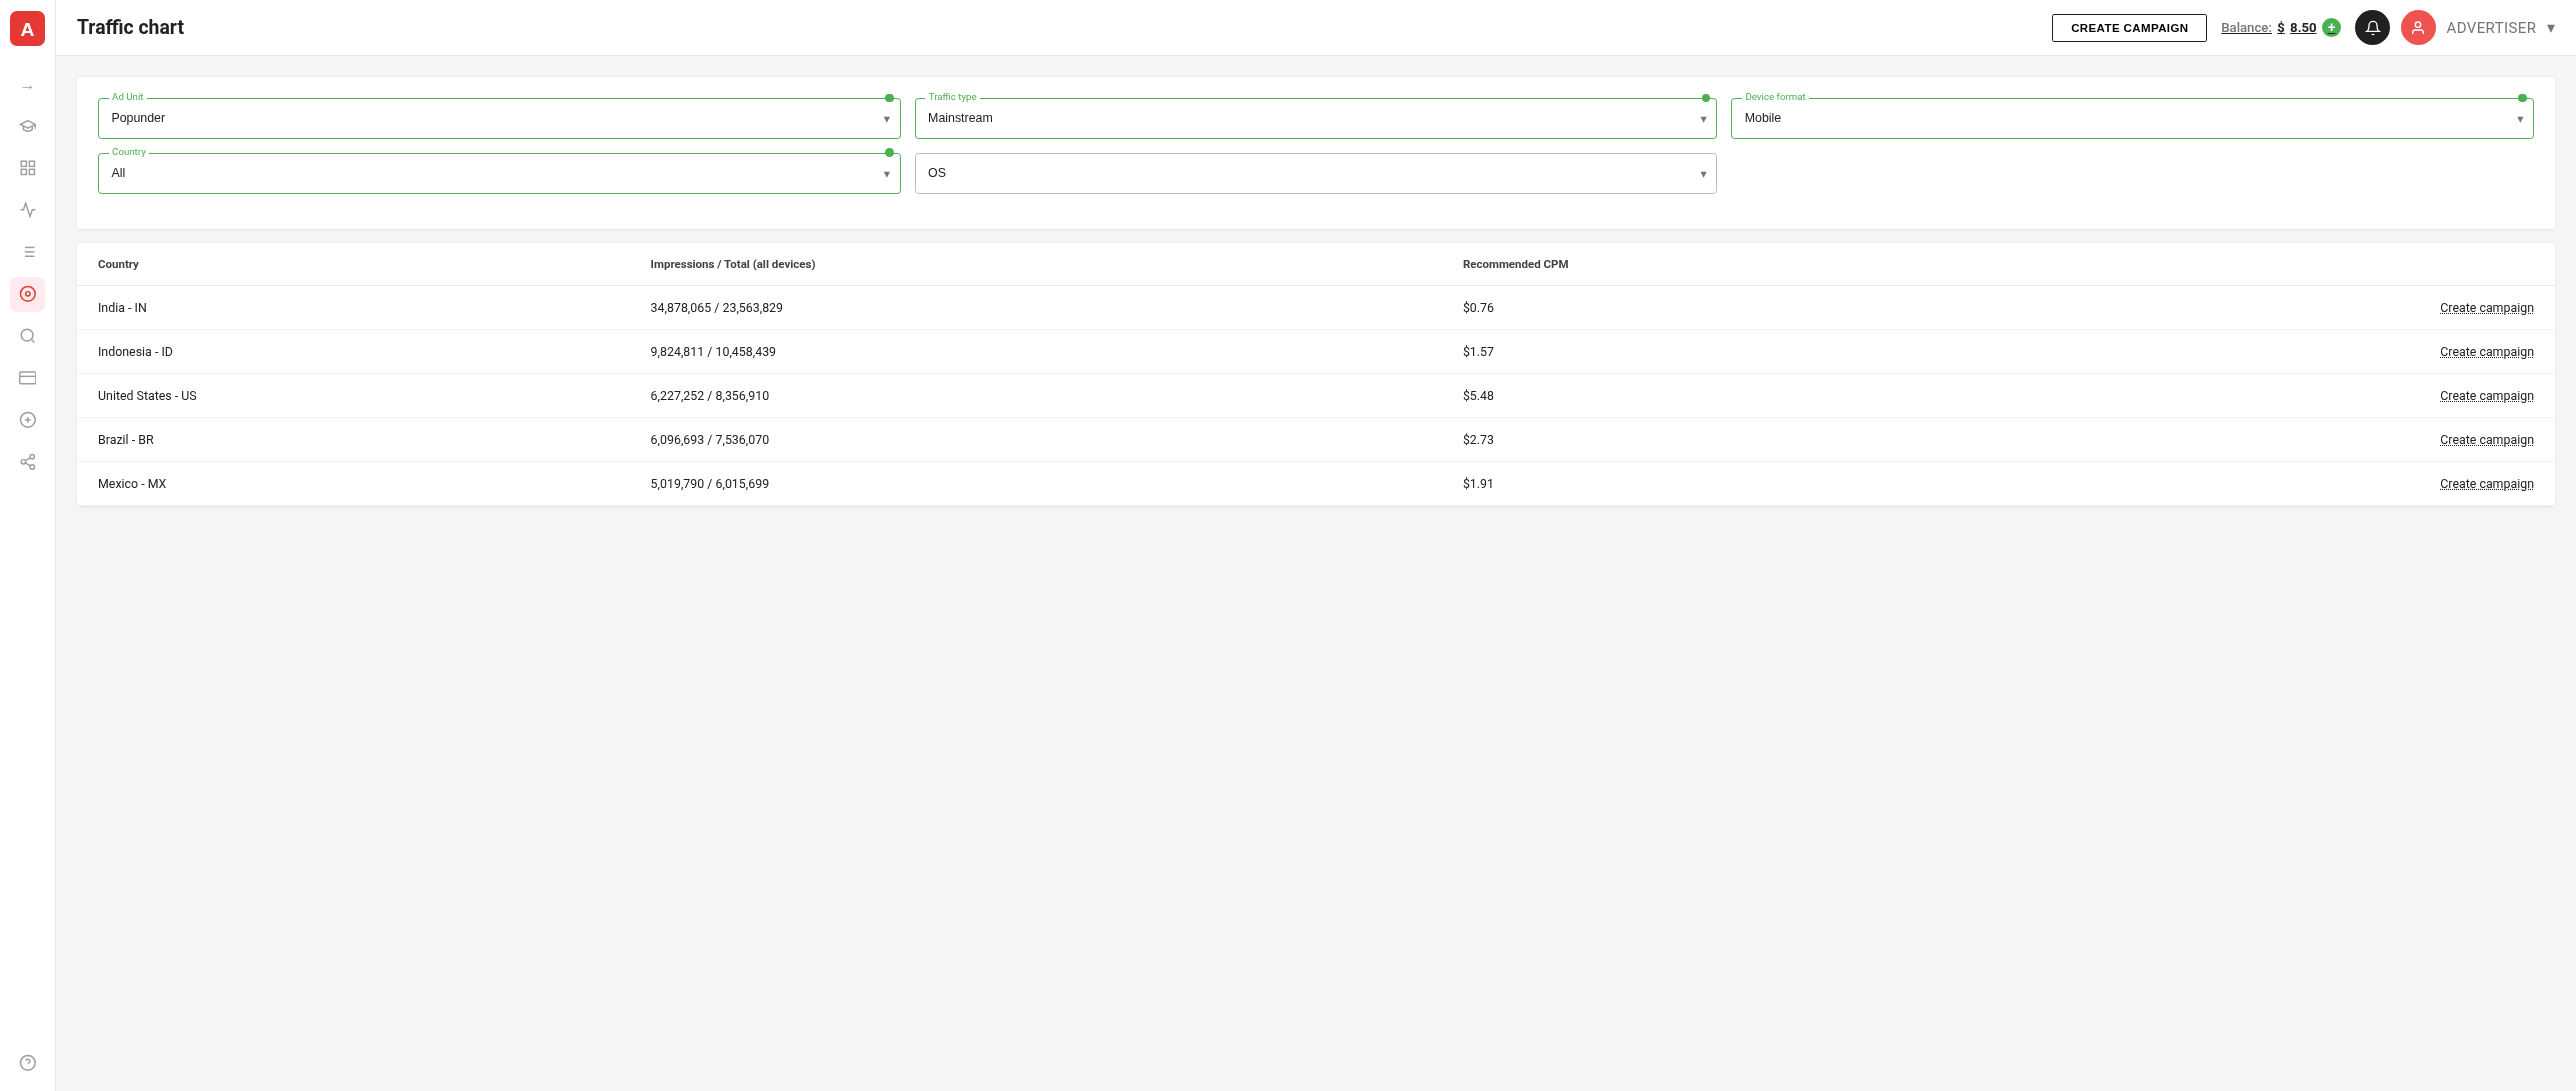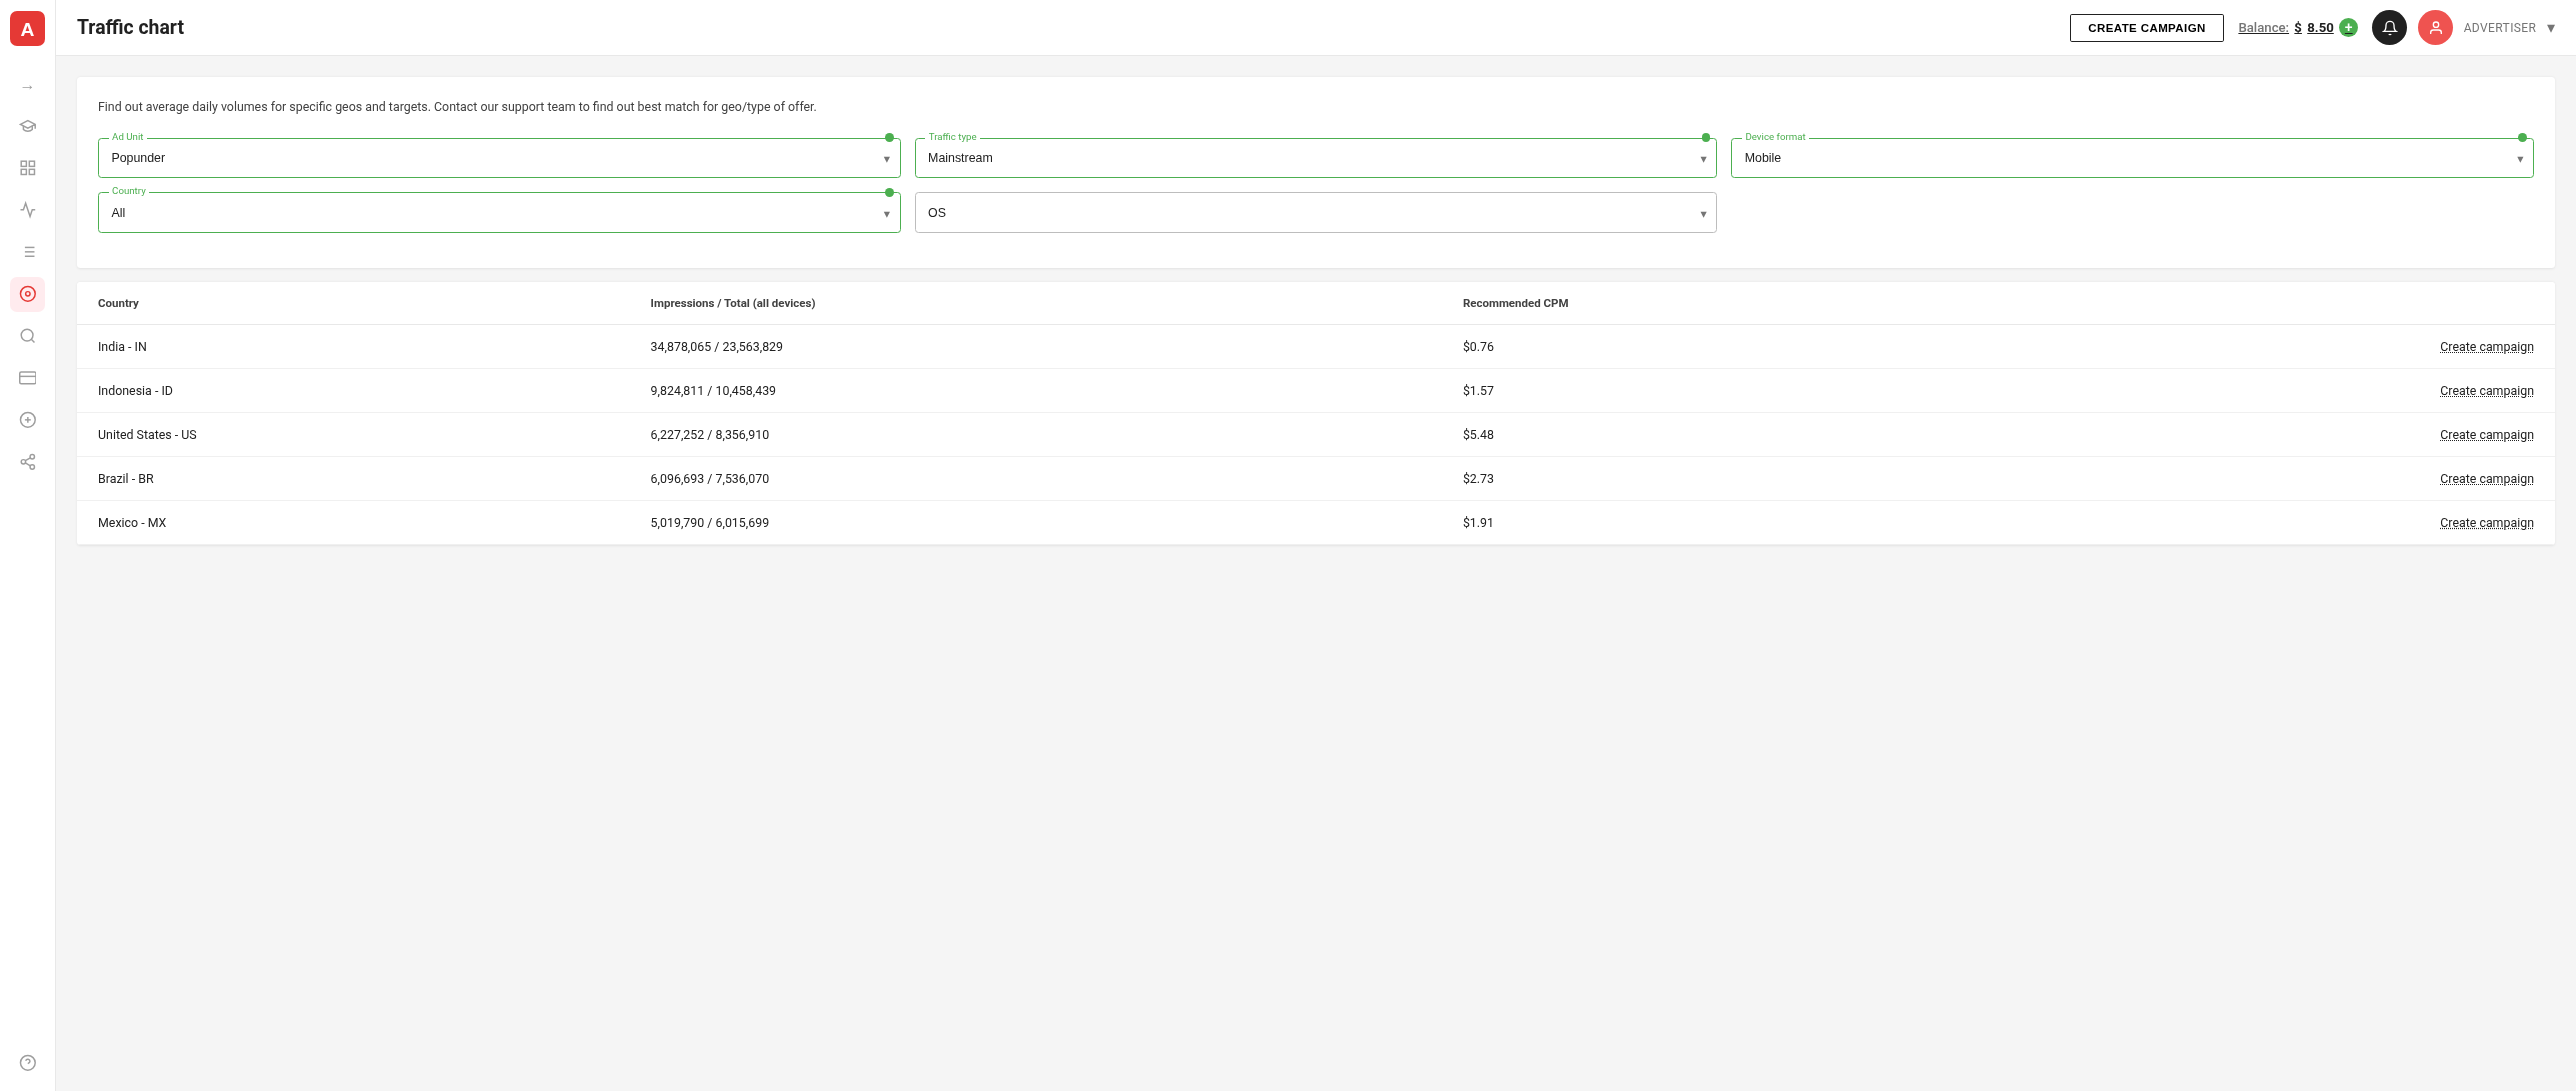--- a/index.html
+++ b/index.html
@@ -147,21 +147,21 @@
       background: #ef5350;
       border-radius: 50%;
       display: flex;
       align-items: center;
       justify-content: center;
       color: #fff;
       font-size: 16px;
       cursor: pointer;
     }
     .advertiser-label {
-      font-size: 12px;
+      font-size: 15px;
       color: #757575;
       text-transform: uppercase;
       letter-spacing: 0.4px;
     }
     .header-dropdown {
       cursor: pointer;
       color: #757575;
       font-size: 16px;
     }
 
@@ -394,21 +394,20 @@
           </svg>
       </div>
       <span class="advertiser-label">ADVERTISER</span>
       <span class="header-dropdown">▾</span>
     </div>
   </header>
 
   <div class="content-area">
 
     <div class="filter-card">
-      <p class="filter-description">Find out average daily volumes for specific geos and targets. Contact our support team to find out best match for geo/type of offer.</p>
 
       <div class="filter-row">
 
         <div class="filter-select-wrapper">
           <span class="field-label active">Ad Unit</span>
           <div class="green-dot"></div>
           <select class="filter-select has-value">
             <option>Popunder</option>
             <option>Banner</option>
             <option>Native</option>

